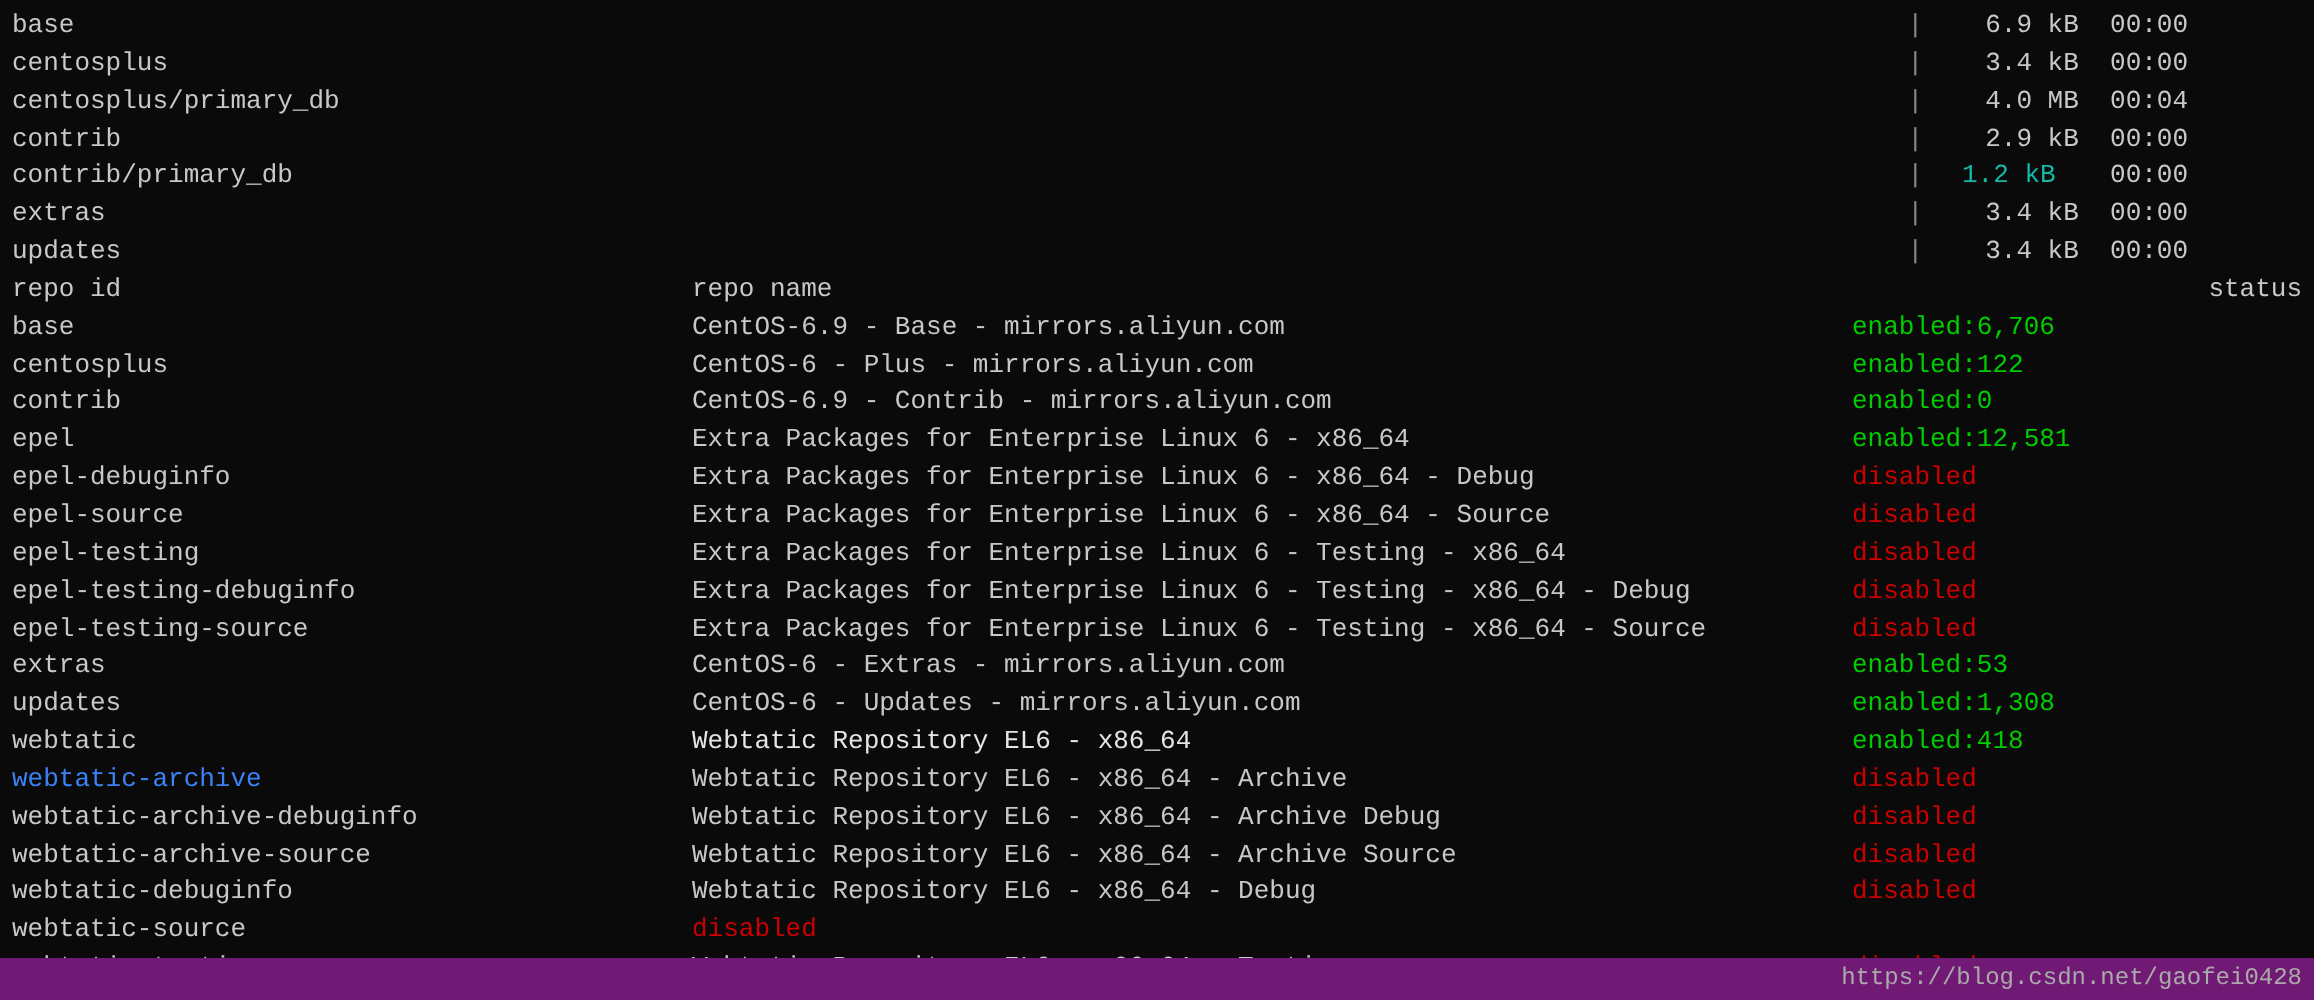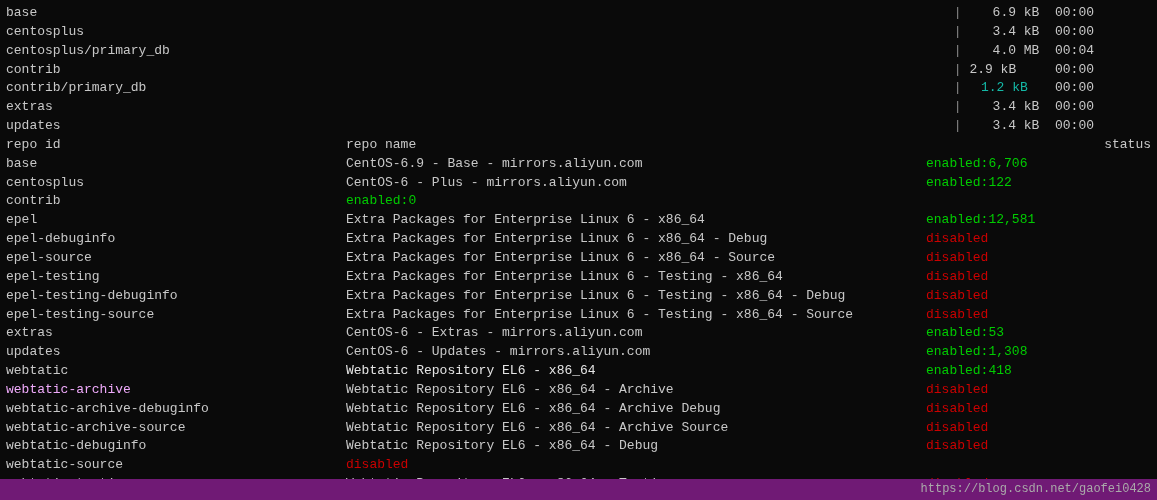--- a/index.html
+++ b/index.html
@@ -43,46 +43,46 @@
   </style>
 </head>
 <body>
 
 <div class="terminal">
 
   <div id="top-lines">
       <div class="line"><span style="min-width:940px;color:#c8c8c8">base</span><span style="color:#888"> | </span><span style="min-width:70px;text-align:right;display:inline-block;color:#c8c8c8">6.9 kB</span><span style="color:#888">  </span><span style="color:#c8c8c8">00:00</span></div>
       <div class="line"><span style="min-width:940px;color:#c8c8c8">centosplus</span><span style="color:#888"> | </span><span style="min-width:70px;text-align:right;display:inline-block;color:#c8c8c8">3.4 kB</span><span style="color:#888">  </span><span style="color:#c8c8c8">00:00</span></div>
       <div class="line"><span style="min-width:940px;color:#c8c8c8">centosplus/primary_db</span><span style="color:#888"> | </span><span style="min-width:70px;text-align:right;display:inline-block;color:#c8c8c8">4.0 MB</span><span style="color:#888">  </span><span style="color:#c8c8c8">00:04</span></div>
-      <div class="line"><span style="min-width:940px;color:#c8c8c8">contrib</span><span style="color:#888"> | </span><span style="min-width:70px;text-align:left;display:inline-block;color:#c8c8c8">2.9 kB</span><span style="color:#888">  </span><span style="color:#c8c8c8">00:00</span></div>
+      <div class="line"><span style="min-width:940px;color:#c8c8c8">contrib</span><span style="color:#888"> | </span><span style="min-width:70px;text-align:right;display:inline-block;color:#c8c8c8">2.9 kB</span><span style="color:#888">  </span><span style="color:#c8c8c8">00:00</span></div>
       <div class="line"><span style="min-width:940px;color:#c8c8c8">contrib/primary_db</span><span style="color:#888"> | </span><span style="min-width:70px;text-align:center;display:inline-block;color:#14b8a6">1.2 kB</span><span style="color:#888">  </span><span style="color:#c8c8c8">00:00</span></div>
       <div class="line"><span style="min-width:940px;color:#c8c8c8">extras</span><span style="color:#888"> | </span><span style="min-width:70px;text-align:right;display:inline-block;color:#c8c8c8">3.4 kB</span><span style="color:#888">  </span><span style="color:#c8c8c8">00:00</span></div>
       <div class="line"><span style="min-width:940px;color:#c8c8c8">updates</span><span style="color:#888"> | </span><span style="min-width:70px;text-align:right;display:inline-block;color:#c8c8c8">3.4 kB</span><span style="color:#888">  </span><span style="color:#c8c8c8">00:00</span></div>
     </div>
 
   <div class="line header-line">
     <span class="col-repo">repo id</span>
     <span class="col-name">repo name</span>
     <span class="col-status">status</span>
   </div>
 
   <div id="repo-list">
       <div class="line"><span style="min-width:340px;color:#c8c8c8;display:inline-block">base</span><span style="min-width:580px;color:#c8c8c8;display:inline-block">CentOS-6.9 - Base - mirrors.aliyun.com</span><span style="color:#00cc00">enabled:</span> <span style="color:#00cc00">6,706</span></div>
       <div class="line"><span style="min-width:340px;color:#c8c8c8;display:inline-block">centosplus</span><span style="min-width:580px;color:#c8c8c8;display:inline-block">CentOS-6 - Plus - mirrors.aliyun.com</span><span style="color:#00cc00">enabled:</span> <span style="color:#00cc00">122</span></div>
-      <div class="line"><span style="min-width:340px;color:#c8c8c8;display:inline-block">contrib</span><span style="color:#00cc00">enabled:</span> <span style="color:#00cc00">0</span></div>
+      <div class="line"><span style="min-width:340px;color:#c8c8c8;display:inline-block">contrib</span><span style="min-width:580px;color:#c8c8c8;display:inline-block">CentOS-6.9 - Contrib - mirrors.aliyun.com</span><span style="color:#00cc00">enabled:</span> <span style="color:#00cc00">0</span></div>
       <div class="line"><span style="min-width:340px;color:#c8c8c8;display:inline-block">epel</span><span style="min-width:580px;color:#c8c8c8;display:inline-block">Extra Packages for Enterprise Linux 6 - x86_64</span><span style="color:#00cc00">enabled:</span> <span style="color:#00cc00">12,581</span></div>
       <div class="line"><span style="min-width:340px;color:#c8c8c8;display:inline-block">epel-debuginfo</span><span style="min-width:580px;color:#c8c8c8;display:inline-block">Extra Packages for Enterprise Linux 6 - x86_64 - Debug</span><span style="color:#cc0000">disabled</span></div>
       <div class="line"><span style="min-width:340px;color:#c8c8c8;display:inline-block">epel-source</span><span style="min-width:580px;color:#c8c8c8;display:inline-block">Extra Packages for Enterprise Linux 6 - x86_64 - Source</span><span style="color:#cc0000">disabled</span></div>
       <div class="line"><span style="min-width:340px;color:#c8c8c8;display:inline-block">epel-testing</span><span style="min-width:580px;color:#c8c8c8;display:inline-block">Extra Packages for Enterprise Linux 6 - Testing - x86_64</span><span style="color:#cc0000">disabled</span></div>
       <div class="line"><span style="min-width:340px;color:#c8c8c8;display:inline-block">epel-testing-debuginfo</span><span style="min-width:580px;color:#c8c8c8;display:inline-block">Extra Packages for Enterprise Linux 6 - Testing - x86_64 - Debug</span><span style="color:#cc0000">disabled</span></div>
       <div class="line"><span style="min-width:340px;color:#c8c8c8;display:inline-block">epel-testing-source</span><span style="min-width:580px;color:#c8c8c8;display:inline-block">Extra Packages for Enterprise Linux 6 - Testing - x86_64 - Source</span><span style="color:#cc0000">disabled</span></div>
       <div class="line"><span style="min-width:340px;color:#c8c8c8;display:inline-block">extras</span><span style="min-width:580px;color:#c8c8c8;display:inline-block">CentOS-6 - Extras - mirrors.aliyun.com</span><span style="color:#00cc00">enabled:</span> <span style="color:#00cc00">53</span></div>
       <div class="line"><span style="min-width:340px;color:#c8c8c8;display:inline-block">updates</span><span style="min-width:580px;color:#c8c8c8;display:inline-block">CentOS-6 - Updates - mirrors.aliyun.com</span><span style="color:#00cc00">enabled:</span> <span style="color:#00cc00">1,308</span></div>
       <div class="line"><span style="min-width:340px;color:#c8c8c8;display:inline-block">webtatic</span><span style="min-width:580px;color:#e5e5e5;display:inline-block">Webtatic Repository EL6 - x86_64</span><span style="color:#00cc00">enabled:</span> <span style="color:#00cc00">418</span></div>
-      <div class="line"><span style="min-width:340px;color:#f0abfc;display:inline-block">webtatic-archive</span><span style="min-width:580px;color:#c8c8c8;display:inline-block">Webtatic Repository EL6 - x86_64 - Archive</span><span style="color:#cc0000">disabled</span></div>
+      <div class="line"><span style="min-width:340px;color:#3b82f6;display:inline-block">webtatic-archive</span><span style="min-width:580px;color:#c8c8c8;display:inline-block">Webtatic Repository EL6 - x86_64 - Archive</span><span style="color:#cc0000">disabled</span></div>
       <div class="line"><span style="min-width:340px;color:#c8c8c8;display:inline-block">webtatic-archive-debuginfo</span><span style="min-width:580px;color:#c8c8c8;display:inline-block">Webtatic Repository EL6 - x86_64 - Archive Debug</span><span style="color:#cc0000">disabled</span></div>
       <div class="line"><span style="min-width:340px;color:#c8c8c8;display:inline-block">webtatic-archive-source</span><span style="min-width:580px;color:#c8c8c8;display:inline-block">Webtatic Repository EL6 - x86_64 - Archive Source</span><span style="color:#cc0000">disabled</span></div>
       <div class="line"><span style="min-width:340px;color:#c8c8c8;display:inline-block">webtatic-debuginfo</span><span style="min-width:580px;color:#c8c8c8;display:inline-block">Webtatic Repository EL6 - x86_64 - Debug</span><span style="color:#cc0000">disabled</span></div>
       <div class="line"><span style="min-width:340px;color:#c8c8c8;display:inline-block">webtatic-source</span><span style="color:#cc0000">disabled</span></div>
       <div class="line"><span style="min-width:340px;color:#c8c8c8;display:inline-block">webtatic-testing</span><span style="min-width:580px;color:#c8c8c8;display:inline-block">Webtatic Repository EL6 - x86_64 - Testing</span><span style="color:#cc0000">disabled</span></div>
       <div class="line"><span style="min-width:340px;color:#c8c8c8;display:inline-block">webtatic-testing-debuginfo</span><span style="min-width:580px;color:#c8c8c8;display:inline-block">Webtatic Repository EL6 - x86_64 - Testing Debug</span><span style="color:#cc0000">disabled</span></div>
     </div>
 
 </div>
 

